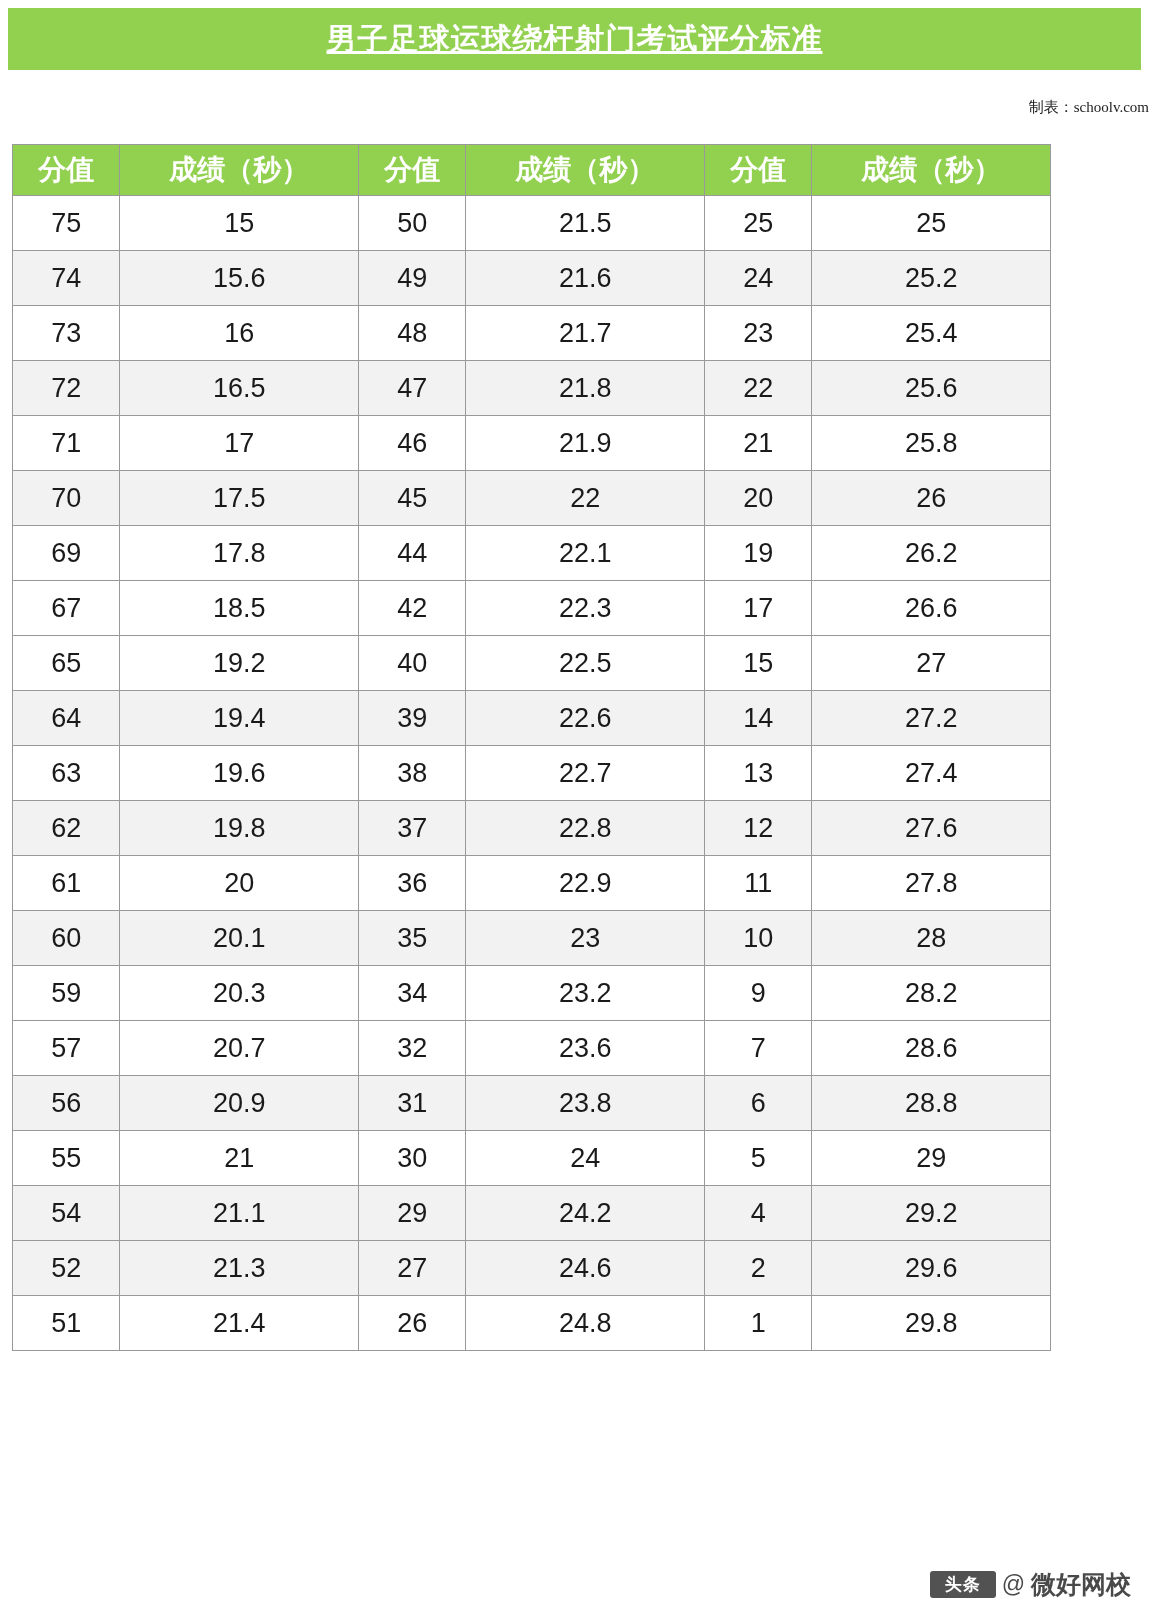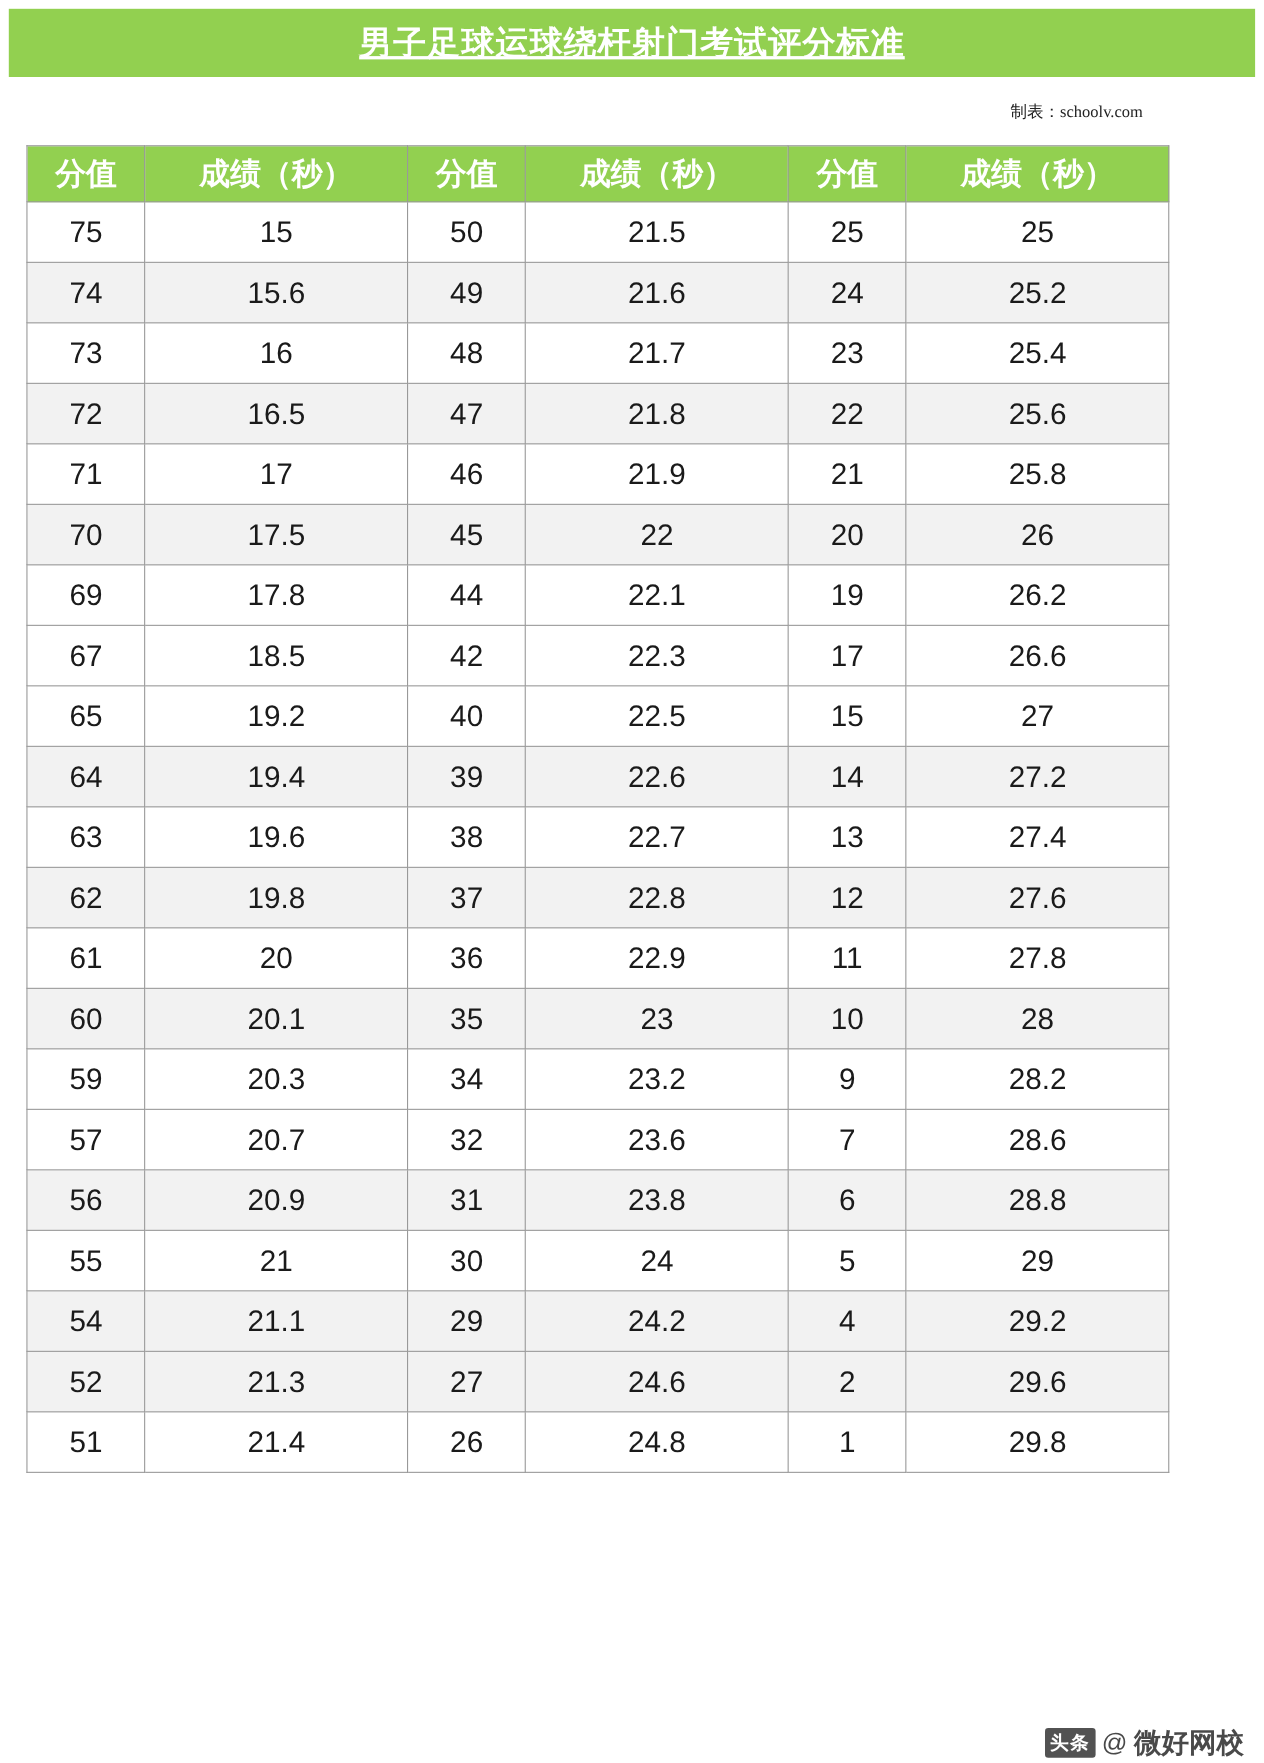--- a/index.html
+++ b/index.html
@@ -28,36 +28,35 @@
     justify-content: center;
   }
   .title-bar .title-text {
     color: #ffffff;
     font-size: 30px;
     font-weight: bold;
     letter-spacing: 1px;
     text-decoration: underline;
   }
   .credit-row {
-    height: 62px;
+    height: 74px;
     display: flex;
     align-items: center;
     justify-content: flex-end;
-    padding-right: 110px;
     box-sizing: border-box;
   }
   .credit-text {
     font-family: "Liberation Serif", serif;
     font-size: 15px;
     color: #222222;
   }
   table.grade-table {
     border-collapse: collapse;
     width: 1039px;
-    margin: 0 24px;
+    margin: 0 12px;
     table-layout: fixed;
   }
   table.grade-table th,
   table.grade-table td {
     border: 1px solid #999999;
     text-align: center;
     font-size: 27px;
     color: #1a1a1a;
     height: 54px;
     padding: 0;
@@ -90,21 +89,21 @@
     font-weight: bold;
     font-family: "Liberation Sans", sans-serif;
     opacity: 0.92;
   }
   .watermark .tt-logo {
     display: inline-block;
     background: #444444;
     color: #ffffff;
     font-size: 17px;
     font-weight: bold;
-    padding: 2px 5px;
+    padding: 2px 15px;
     border-radius: 3px;
     letter-spacing: 1px;
   }
   .watermark .at {
     font-size: 23px;
     font-weight: normal;
   }
 </style>
 </head>
 <body>

